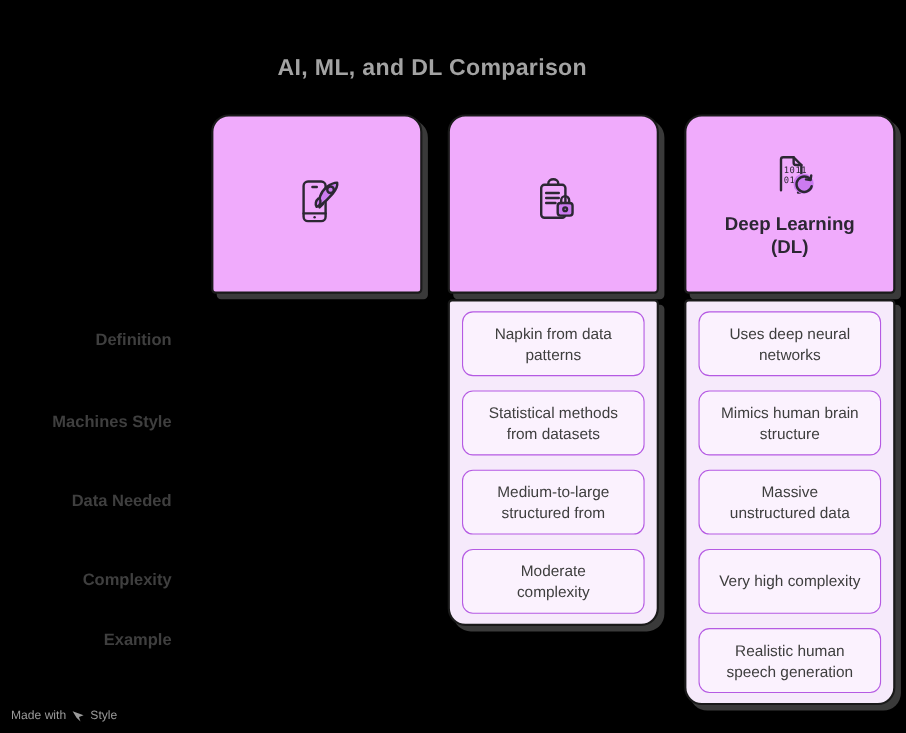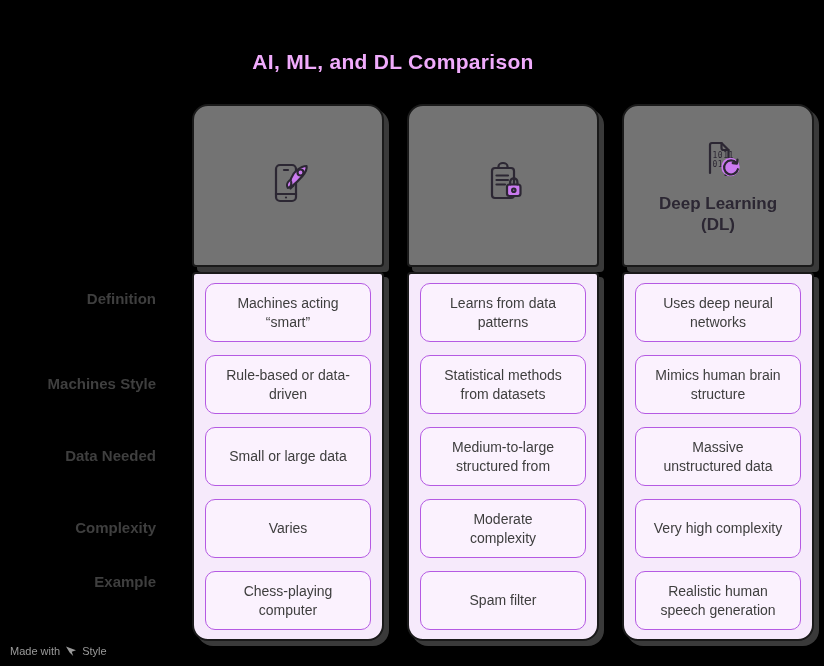--- a/index.html
+++ b/index.html
@@ -7,52 +7,52 @@
     width: 824px; height: 666px;
     background: #000000;
     font-family: "Liberation Sans", sans-serif;
     position: relative;
     overflow: hidden;
   }
   .title {
     position: absolute;
     top: 50px; left: 0; width: 786px;
     text-align: center;
-    color: #f0abfc;
+    color: #a3a3a3;
     font-size: 21px;
     font-weight: bold;
     letter-spacing: 0.3px;
   }
   .labels { position: absolute; top: 0; left: 0; width: 156px; }
   .row-label {
     position: absolute;
     right: 0; width: 156px;
     text-align: right;
     color: #3f3f3f;
     font-weight: bold;
     font-size: 15px;
     line-height: 20px;
   }
-  .row-label.r0 { top: 289px; margin-left: 41px; }
+  .row-label.r0 { top: 300px; margin-left: 41px; }
   .row-label.r1 { top: 374px; }
   .row-label.r2 { top: 446px; }
   .row-label.r3 { top: 518px; }
   .row-label.r4 { top: 572px; }
 
   .columns {
     position: absolute;
     top: 104px; left: 192px;
     display: flex;
     gap: 23px;
   }
   .column { width: 192px; display: flex; flex-direction: column; }
   .col-header {
     box-sizing: border-box;
     height: 163px;
-    background: #737373;
+    background: #f0abfc;
     border: 2px solid #1a1a1a;
     border-radius: 16px 16px 4px 4px;
     box-shadow: 5px 5px 0 #3a3a3a;
     display: flex;
     flex-direction: column;
     align-items: center;
     justify-content: center;
     gap: 5px;
     padding: 6px 8px 10px;
   }
@@ -130,57 +130,46 @@
           <line x1="24" y1="14" x2="28" y2="14"></line>
           <line x1="16" y1="38" x2="36" y2="38"></line>
           <circle cx="26" cy="41.5" r="1.1" fill="#2c2733" stroke="none"></circle>
           <path d="M31 31 C29 26 31 19 37 14 C40.5 11.3 44.5 10 46.5 10 C47 12.3 45.5 16.5 42.5 20 C40 23 35.5 27.5 31 31 Z" fill="#cb7bf0"></path>
           <circle cx="40.5" cy="16.5" r="3"></circle>
           <path d="M33.5 29.5 L30.5 32.5"></path>
           <path d="M29.5 24.5 C27 26.5 26.3 29.8 27.8 32 C30.2 31.6 31.8 29 31.2 26" fill="#cb7bf0"></path>
         </svg>
       </span>
     </div>
-    <div class="col-body">
-      <div class="cell">Machines acting
-“smart”</div>
-      <div class="cell">Rule-based or data-
-driven</div>
-      <div class="cell">Small or large data</div>
-      <div class="cell">Varies</div>
-      <div class="cell">Chess-playing
-computer</div>
-    </div>
   </div>
 
   <div class="column">
     <div class="col-header">
       <span class="hdr-icon">
         <svg class="line-icon" width="56" height="56" viewBox="0 0 56 56">
           <rect x="17" y="12" width="22" height="30" rx="3"></rect>
           <path d="M23.5 12 v-1.5 a4.5 3.5 0 0 1 9 0 V12"></path>
           <line x1="21.5" y1="19.5" x2="33" y2="19.5"></line>
           <line x1="21.5" y1="24" x2="33" y2="24"></line>
           <line x1="21.5" y1="28.5" x2="30" y2="28.5"></line>
           <rect x="32" y="28.5" width="13.5" height="11.5" rx="2.5" fill="#cb7bf0"></rect>
           <path d="M35.2 28.5 v-2.6 a3.6 3.6 0 0 1 7.2 0 v2.6"></path>
           <circle cx="38.8" cy="34.2" r="1.7"></circle>
         </svg>
       </span>
     </div>
     <div class="col-body">
-      <div class="cell">Learns from data
+      <div class="cell">Napkin from data
 patterns</div>
       <div class="cell">Statistical methods
 from datasets</div>
       <div class="cell">Medium-to-large
 structured from</div>
       <div class="cell">Moderate
 complexity</div>
-      <div class="cell">Spam filter</div>
     </div>
   </div>
 
   <div class="column">
     <div class="col-header">
       <span class="hdr-icon">
         <svg class="line-icon" width="56" height="56" viewBox="0 0 56 56">
           <path d="M20 41 V13 a2 2 0 0 1 2 -2 h9.5 l7 7 V41 a2 2 0 0 1 -2 2 h-1"></path>
           <path d="M31.5 11 v5 a2 2 0 0 0 2 2 h5"></path>
           <text x="22.5" y="25.5" font-family="DejaVu Sans Mono, monospace" font-size="8" fill="#2c2733" stroke="none" letter-spacing="0.5">1011</text>

